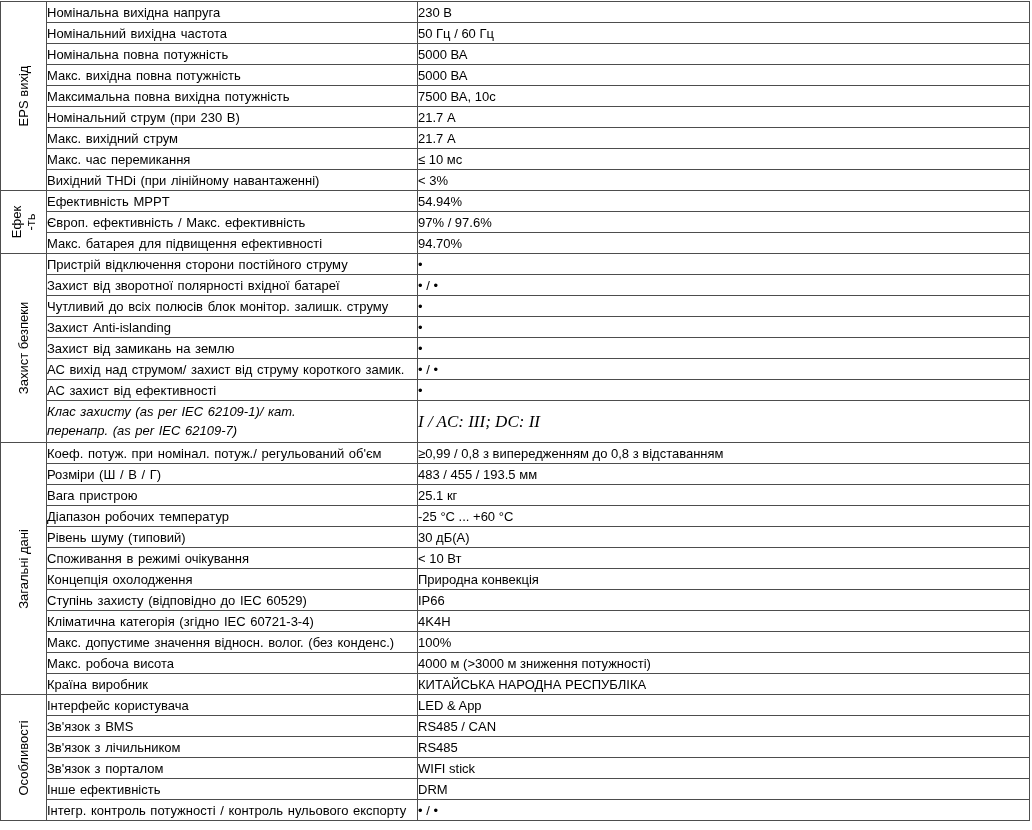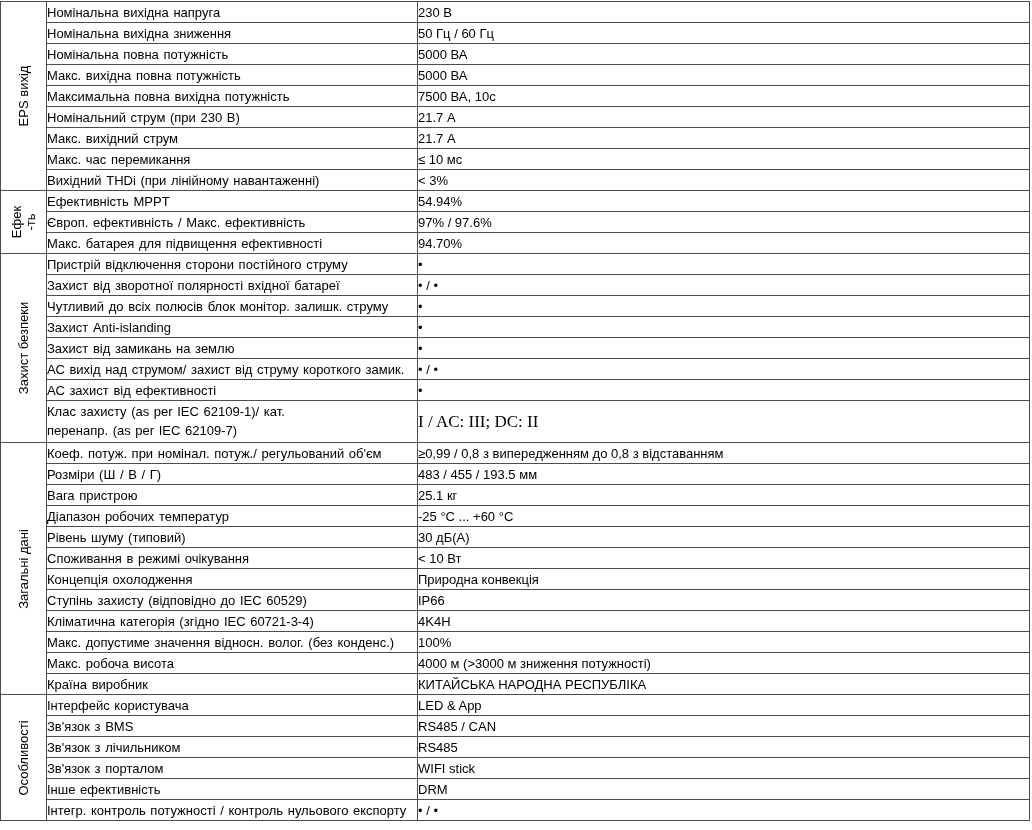--- a/index.html
+++ b/index.html
@@ -15,21 +15,21 @@
     background:#ffffff;
   }
   table.spec-table td{
     border:1px solid #4d4d4d;
     padding:0;
     height:20px;
     overflow:hidden;
     vertical-align:middle;
   }
   tr.spec-row{height:20px;}
-  tr.spec-row.tall{height:42px;}
+  tr.spec-row.tall{height:42px;font-style:italic;}
   td.param-cell{
     text-align:left;
     padding:0 4px 0 8px;
     white-space:nowrap;
     word-spacing:1px;
     margin-top:40px;
   }
   td.param-cell .param-line{line-height:1.45;white-space:nowrap;}
   td.value-cell{
     text-align:left;
@@ -69,21 +69,21 @@
         <tr class="spec-row">
           <td class="section-cell" rowspan="9">
             <div class="rot-label">
               <div class="rot-line">EPS вихід</div>
             </div>
           </td>
           <td class="param-cell">Номінальна вихідна напруга</td>
           <td class="value-cell">230 В</td>
         </tr>
         <tr class="spec-row">
-          <td class="param-cell">Номінальна вихідна зниження</td>
+          <td class="param-cell">Номінальний вихідна частота</td>
           <td class="value-cell">50 Гц / 60 Гц</td>
         </tr>
         <tr class="spec-row">
           <td class="param-cell">Номінальна повна потужність</td>
           <td class="value-cell">5000 ВА</td>
         </tr>
         <tr class="spec-row">
           <td class="param-cell">Макс. вихідна повна потужність</td>
           <td class="value-cell">5000 ВА</td>
         </tr>

